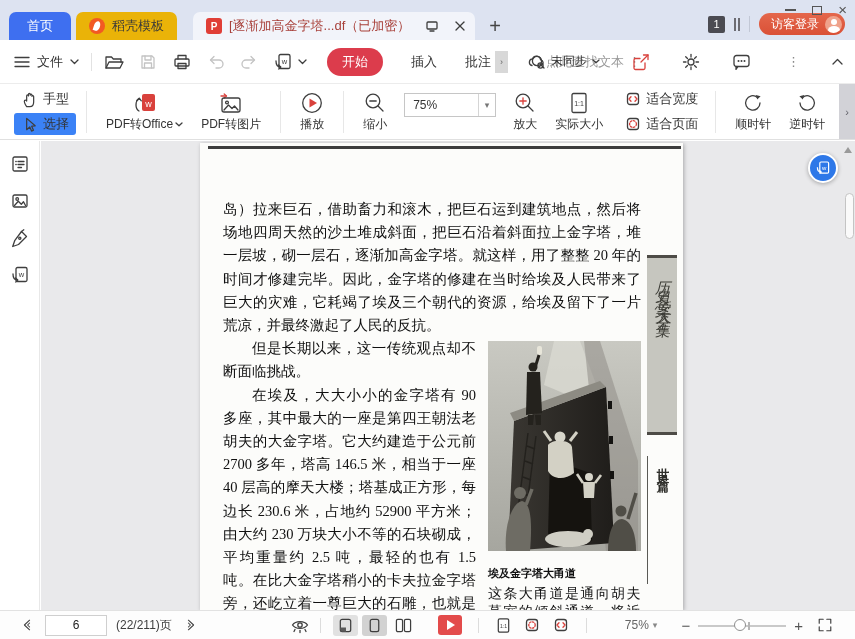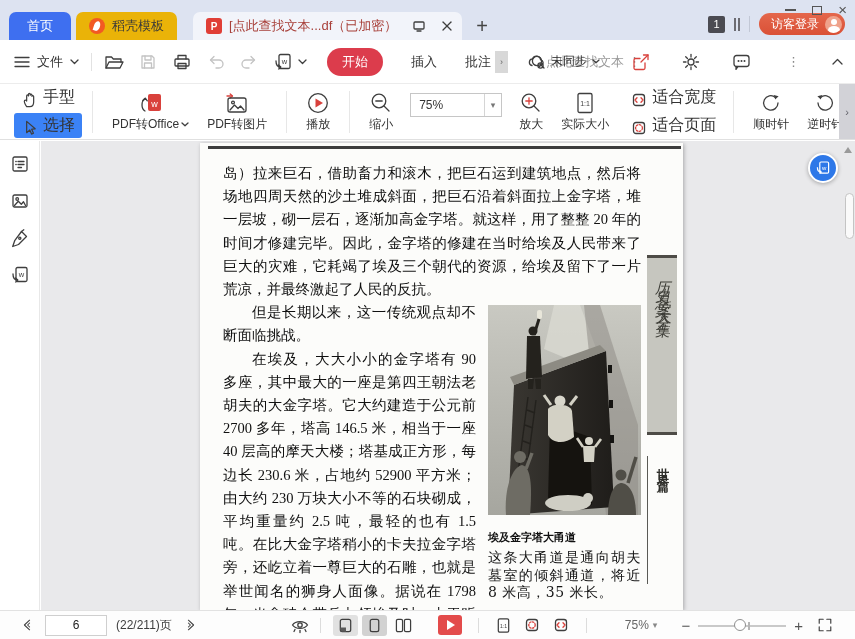--- a/index.html
+++ b/index.html
@@ -49,36 +49,36 @@
   .v-dots { color:#8a8a8a; font-size:13px; letter-spacing:0; margin-left:4px; }
   .mb-right { position:absolute; right:12px; display:flex; align-items:center; gap:32px; }
   .sync { display:flex; align-items:center; gap:5px; font-size:12px; color:#333; }
 
   
   .toolbar { height:56px; background:#fff; border-bottom:1px solid #e0e0e0; display:flex; align-items:center; position:relative; padding-left:14px; }
   .tb-divider { width:1px; height:42px; background:#e7e7e7; margin:0 10px; flex:none; }
   .tool-v { display:flex; flex-direction:column; align-items:center; gap:1px; font-size:12px; color:#333; padding:2px 9px; flex:none; }
   .tool-v .lbl { display:flex; align-items:center; gap:2px; white-space:nowrap; }
   .stackcol { display:flex; flex-direction:column; gap:3px; flex:none; }
-  .tool-h { display:flex; align-items:flex-end; gap:5px; font-size:16px; color:#333; padding:2px 7px; border-radius:3px; white-space:nowrap; }
+  .tool-h { display:flex; align-items:center; gap:5px; font-size:13px; color:#333; padding:2px 7px; border-radius:3px; white-space:nowrap; }
   .tool-h.active { background:#3b82f6; }
   .zoom-combo { width:92px; height:24px; border:1px solid #c6c6c6; background:#fff; display:flex; align-items:center; font-size:12px; color:#333; margin:0 8px; align-self:flex-start; margin-top:9px; flex:none; }
   .zoom-combo .val { flex:1; padding-left:8px; }
   .zoom-combo .car { width:17px; height:100%; border-left:1px solid #d5d5d5; display:flex; align-items:center; justify-content:center; color:#777; font-size:9px; }
   .toolbar-exp { position:absolute; right:0; top:0; width:16px; height:55px; background:#d2d2d7; color:#63636a; display:flex; align-items:center; justify-content:center; font-size:11px; }
 
   
   .rail { position:absolute; left:0; top:141px; width:40px; height:469px; background:#fff; border-right:1px solid #e8e8e8; display:flex; flex-direction:column; align-items:center; padding-top:13px; gap:17px; }
   .canvas { position:absolute; left:41px; top:141px; width:814px; height:469px; background:#e9e9eb; overflow:hidden; }
 
   .page { position:absolute; left:159px; top:2px; width:483px; height:467px; background:#fcfcfa; box-shadow:1px 1px 4px rgba(0,0,0,.28); overflow:hidden; }
   .page-topline { height:3px; background:#3d3d3d; margin:3px 2px 0 8px; }
   .page-body { padding:13px 42px 0 23px; font-family:"Liberation Serif","DejaVu Serif",serif; font-size:14.5px; line-height:23.2px; color:#101010; text-align:justify; }
   .page-body p { text-indent:2em; }
-  .page-body p.cont { text-indent:0; }
+  .page-body p.cont { text-indent:0;margin-top:36px; }
   .fig { float:right; width:153px; margin:4px 0 4px 12px; }
   .fig-title { font-size:11px; font-weight:bold; margin-top:15px; line-height:14px; text-indent:0; font-family:"Liberation Serif",serif; }
   .fig-cap { font-size:14px; line-height:17.5px; margin-top:5px; color:#151515; letter-spacing:.5px; font-family:"DejaVu Serif",serif; }
 
   .sidetab { position:absolute; right:6px; top:112px; width:30px; }
   .sidetab-box { height:180px; background:#c6c6bf; border-top:3px solid #4d4b46; border-bottom:3px solid #4d4b46; display:flex; justify-content:center; }
   .sidetab-box span { writing-mode:vertical-rl; font-family:"DejaVu Serif",serif; font-style:italic; font-size:15px; letter-spacing:7px; color:#3c3c36; padding-top:11px; }
   .sidetab-sec { margin-top:21px; border-left:1px solid #5a5a55; height:128px; display:flex; justify-content:center; }
   .sidetab-sec span { writing-mode:vertical-rl; font-size:12.5px; font-weight:bold; letter-spacing:6px; color:#2e2e2a; font-family:"Liberation Serif",serif; padding-top:2px; }
 
@@ -110,21 +110,21 @@
 <div class="titlebar">
   <div class="tab tab-home">
     <span>首页</span>
   </div>
   <div class="tab tab-docer">
     <span class="docer-dot"></span>
     <span>稻壳模板</span>
   </div>
   <div class="tab tab-pdf">
     <span class="pdf-badge">P</span>
-    <span class="tab-title">[点此查找文本...df（已加密）</span>
+    <span class="tab-title">[逐渐加高金字塔...df（已加密）</span>
     <span class="tab-pin">
       <svg width="14" height="14" viewBox="0 0 14 14">
           <rect class="ic" x="2" y="3" width="10" height="7" rx="1"></rect>
           <line class="ic" x1="5" y1="12" x2="9" y2="12"></line>
         </svg>
     </span>
     <span class="tab-close">
       <svg width="12" height="12" viewBox="0 0 12 12">
           <line class="ic" x1="2" y1="2" x2="10" y2="10"></line>
           <line class="ic" x1="10" y1="2" x2="2" y2="10"></line>

